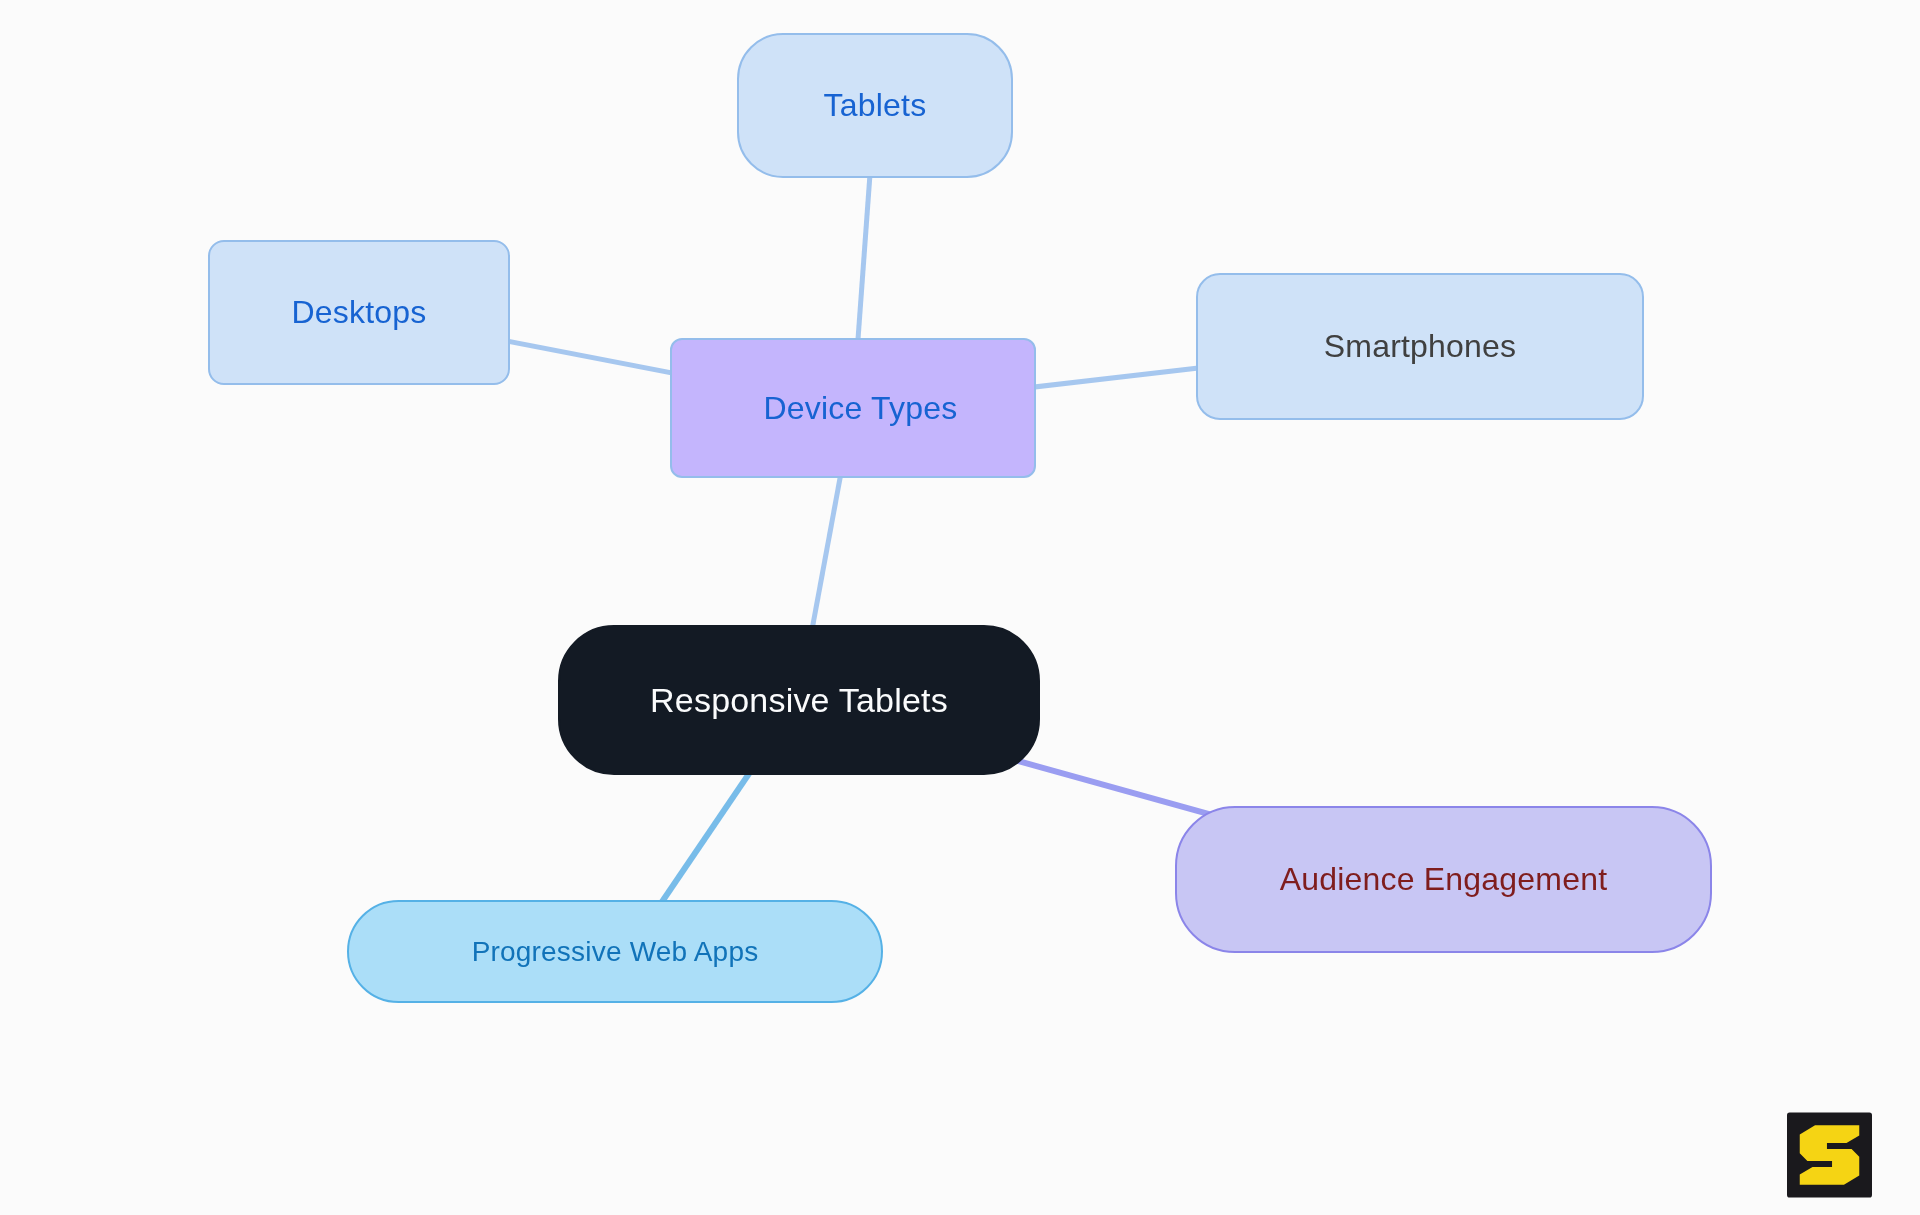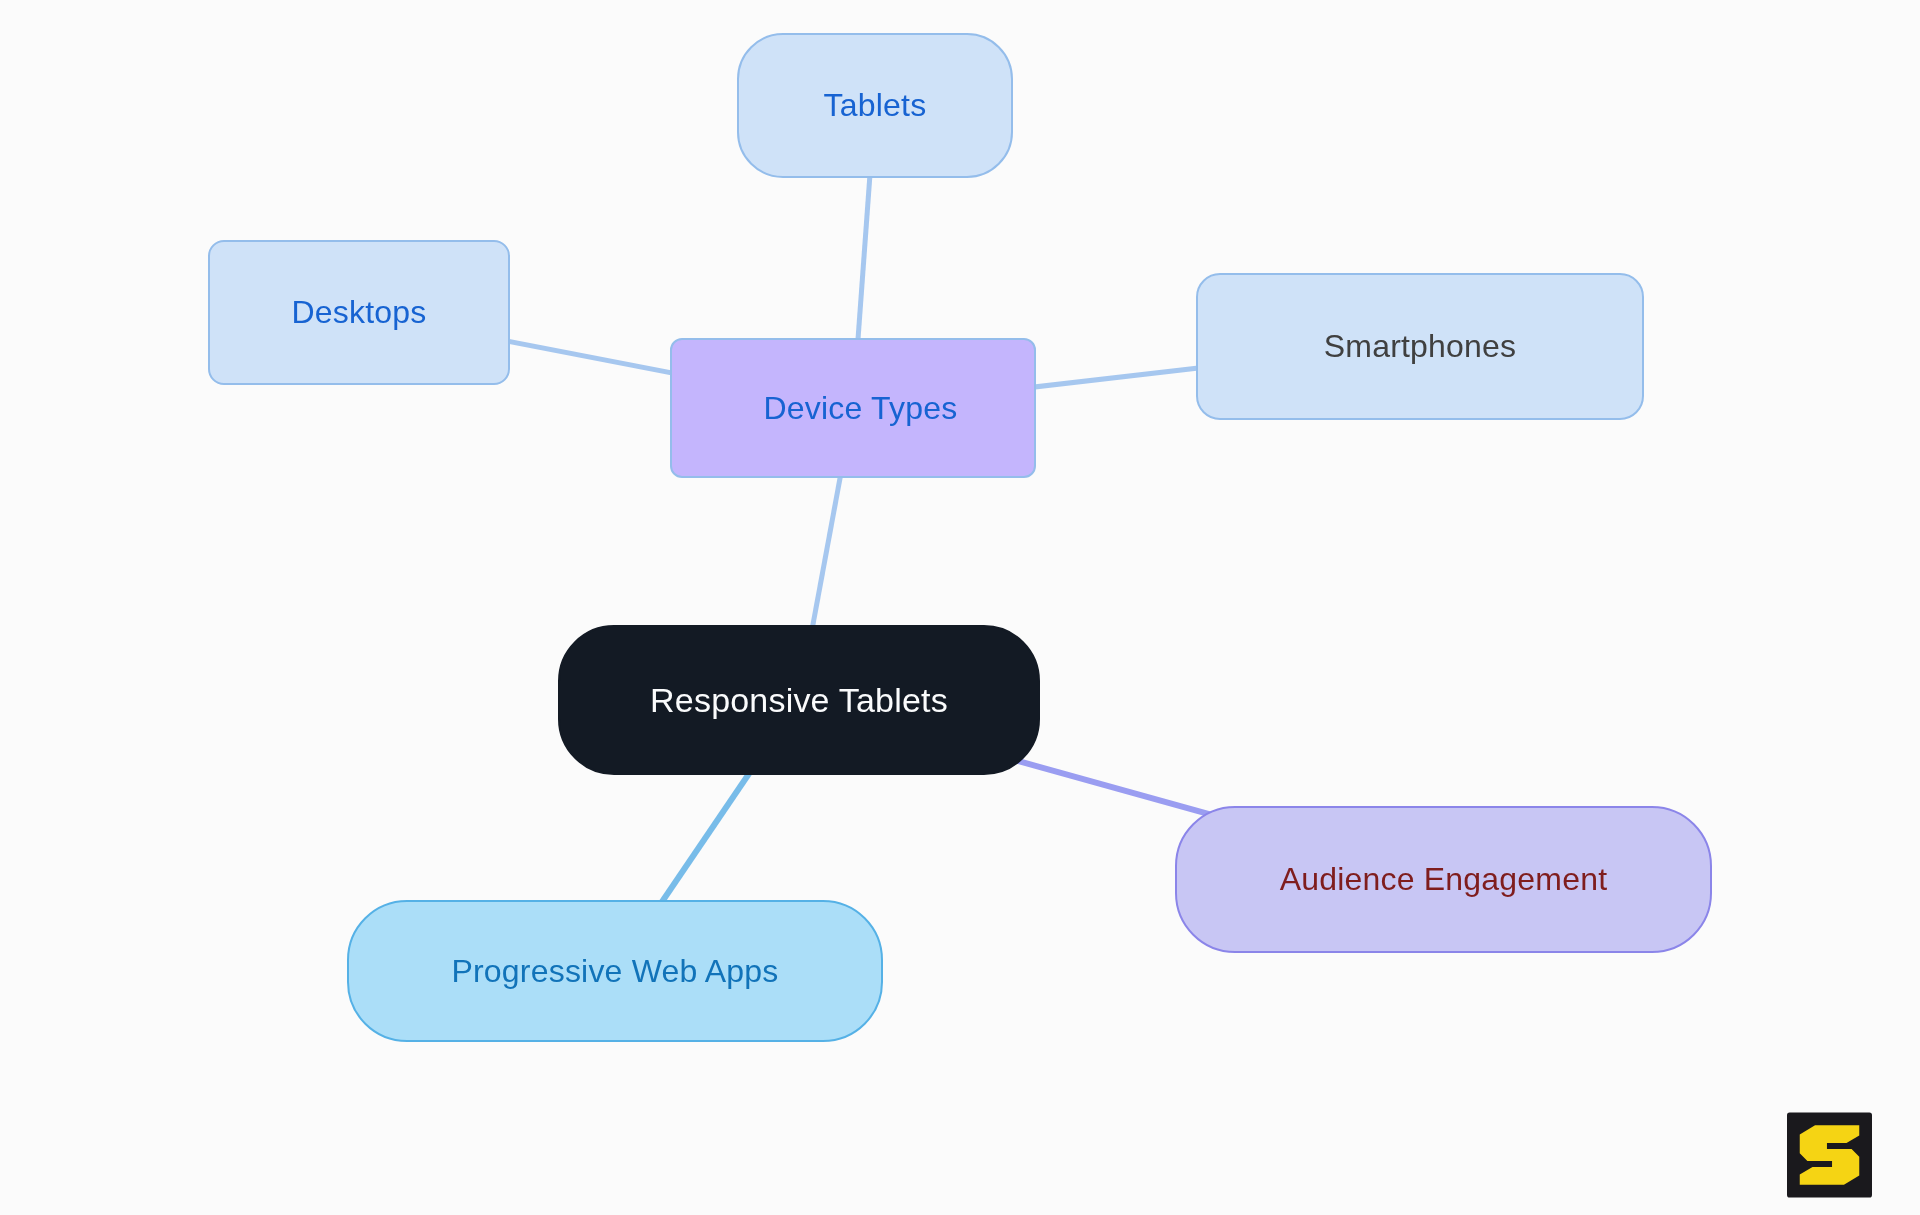--- a/index.html
+++ b/index.html
@@ -71,21 +71,21 @@
       </div>
       <div class="node" style="left: 208px; top: 240px; width: 302px; height: 145px; border-radius: 16px; background: rgb(207, 226, 248); border: 2px solid rgb(148, 189, 235); color: rgb(23, 99, 210); font-size: 32px;">
         <span>Desktops</span>
       </div>
       <div class="node" style="left: 1196px; top: 273px; width: 448px; height: 147px; border-radius: 24px; background: rgb(207, 226, 248); border: 2px solid rgb(148, 189, 235); color: #404040; font-size: 32px;">
         <span>Smartphones</span>
       </div>
       <div class="node" style="left: 1175px; top: 806px; width: 537px; height: 147px; border-radius: 60px; background: rgb(200, 198, 244); border: 2px solid rgb(139, 133, 233); color: #7f1d1d; font-size: 32px;">
         <span>Audience Engagement</span>
       </div>
-      <div class="node" style="left: 347px; top: 900px; width: 536px; height: 142px; border-radius: 60px; background: rgb(171, 222, 248); border: 2px solid rgb(85, 177, 230); color: rgb(17, 115, 185); font-size: 32px;">
+      <div class="node" style="left: 347px; top: 900px; width: 536px; height: 103px; border-radius: 60px; background: rgb(171, 222, 248); border: 2px solid rgb(85, 177, 230); color: rgb(17, 115, 185); font-size: 28px;">
         <span>Progressive Web Apps</span>
       </div>
     </div>
   <div class="watermark" id="watermark" style="left: 1787px; top: 1112px; width: 85px; height: 86px;">
     <svg viewBox="0 0 100 100" xmlns="http://www.w3.org/2000/svg">
       <rect id="logo-bg" x="0" y="0" width="100" height="100" rx="3" fill="#1a191d"></rect>
       <path id="logo-glyph" d="M33 15 L85 15 L85 27 L70 36 L47 36 L47 43 L76 43 L85 52 L85 74 L67 85 L15 85 L15 73 L30 64 L53 64 L53 57 L24 57 L15 48 L15 26 Z" fill="#f5d414"></path>
     </svg>
   </div>
 </div>

